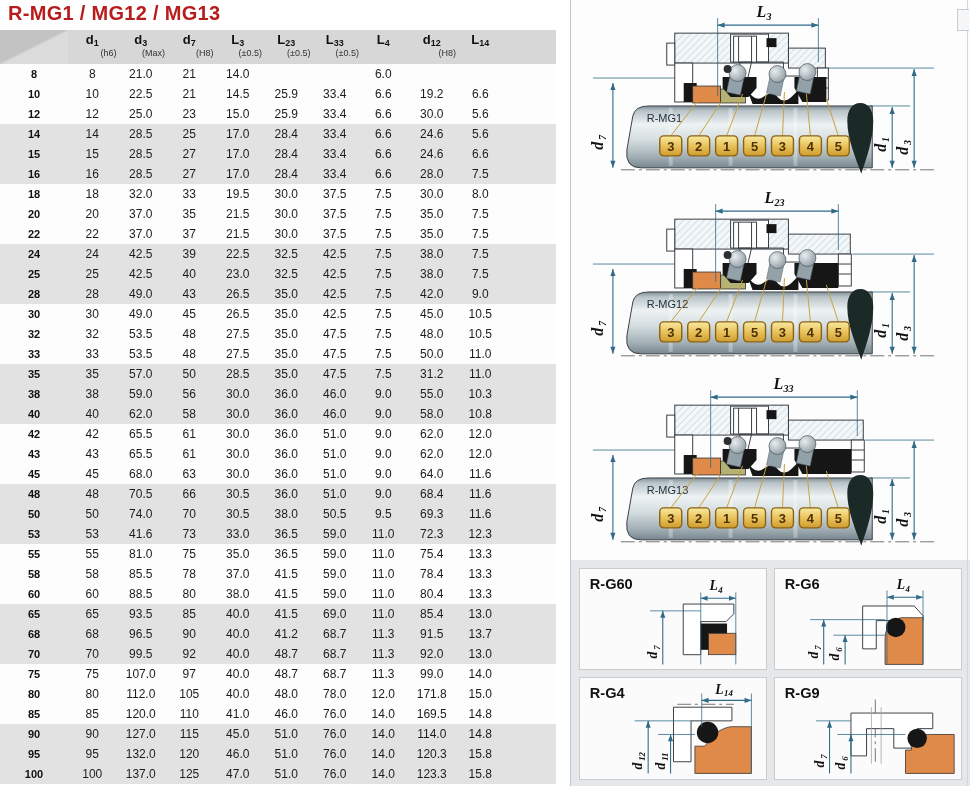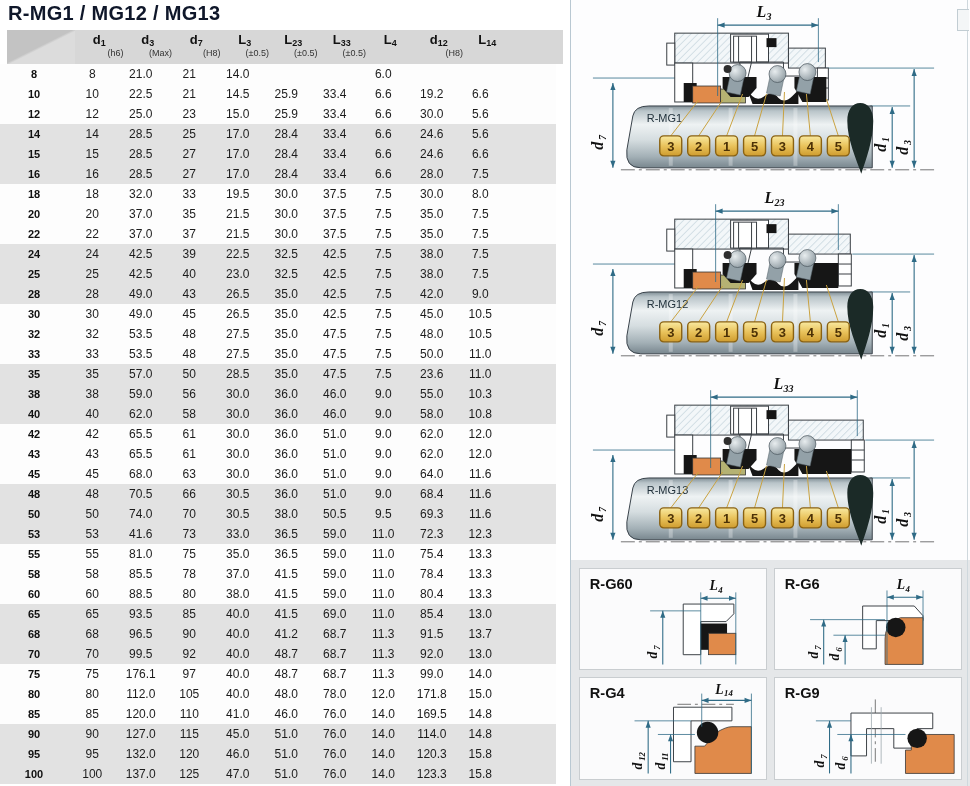--- a/index.html
+++ b/index.html
@@ -1,22 +1,22 @@
 <!DOCTYPE html>
 <html><head>
 <meta charset="utf-8">
 <style>
   html,body{margin:0;padding:0;background:#fff;font-family:"Liberation Sans",sans-serif;}
   .page{position:relative;width:970px;height:786px;background:#fff;overflow:hidden;}
 
   
   .table-wrap{position:absolute;left:0;top:0;width:570px;height:786px;background:#fff;}
-  .page-title{position:absolute;left:8px;top:2px;font-size:20px;font-weight:700;color:#0f172a;letter-spacing:.3px;}
+  .page-title{position:absolute;left:8px;top:2px;font-size:20px;font-weight:700;color:#b91c1c;letter-spacing:.3px;}
   .thead{position:absolute;left:0;top:30px;width:556px;height:34px;background:#d7d7d7;
-    display:grid;grid-template-columns:68px repeat(9,48.5px);margin-left:7px;}
+    display:grid;grid-template-columns:68px repeat(9,48.5px);}
   .corner-cell{background:linear-gradient(to bottom right,#c3c3c3 48%,#dcdcdc 52%);}
   .hcell{text-align:center;padding-top:3px;line-height:1;}
   .hline{font-weight:700;font-size:13px;color:#111;}
   .hm{font-weight:700;}
   .hs{font-size:9px;font-weight:700;vertical-align:-2px;}
   .hn{font-size:9px;color:#333;margin-top:1px;text-align:right;}
   .tbody{position:absolute;left:0;top:64px;width:556px;}
   .trow{display:grid;grid-template-columns:68px repeat(9,48.5px);height:20px;align-items:center;background:#fdfdfd;}
   .trow.shaded{background:#e2e2e2;}
   .tlabel{text-align:center;font-size:11px;font-weight:700;color:#111;}
@@ -316,21 +316,21 @@
         </div>
         <div class="trow shaded">
           <div class="tlabel">35</div>
           <div class="tcell">35</div>
           <div class="tcell">57.0</div>
           <div class="tcell">50</div>
           <div class="tcell">28.5</div>
           <div class="tcell">35.0</div>
           <div class="tcell">47.5</div>
           <div class="tcell">7.5</div>
-          <div class="tcell">23.6</div>
+          <div class="tcell">31.2</div>
           <div class="tcell">11.0</div>
         </div>
         <div class="trow shaded">
           <div class="tlabel">38</div>
           <div class="tcell">38</div>
           <div class="tcell">59.0</div>
           <div class="tcell">56</div>
           <div class="tcell">30.0</div>
           <div class="tcell">36.0</div>
           <div class="tcell">46.0</div>
@@ -490,21 +490,21 @@
           <div class="tcell">40.0</div>
           <div class="tcell">48.7</div>
           <div class="tcell">68.7</div>
           <div class="tcell">11.3</div>
           <div class="tcell">92.0</div>
           <div class="tcell">13.0</div>
         </div>
         <div class="trow">
           <div class="tlabel">75</div>
           <div class="tcell">75</div>
-          <div class="tcell">176.1</div>
+          <div class="tcell">107.0</div>
           <div class="tcell">97</div>
           <div class="tcell">40.0</div>
           <div class="tcell">48.7</div>
           <div class="tcell">68.7</div>
           <div class="tcell">11.3</div>
           <div class="tcell">99.0</div>
           <div class="tcell">14.0</div>
         </div>
         <div class="trow">
           <div class="tlabel">80</div>

